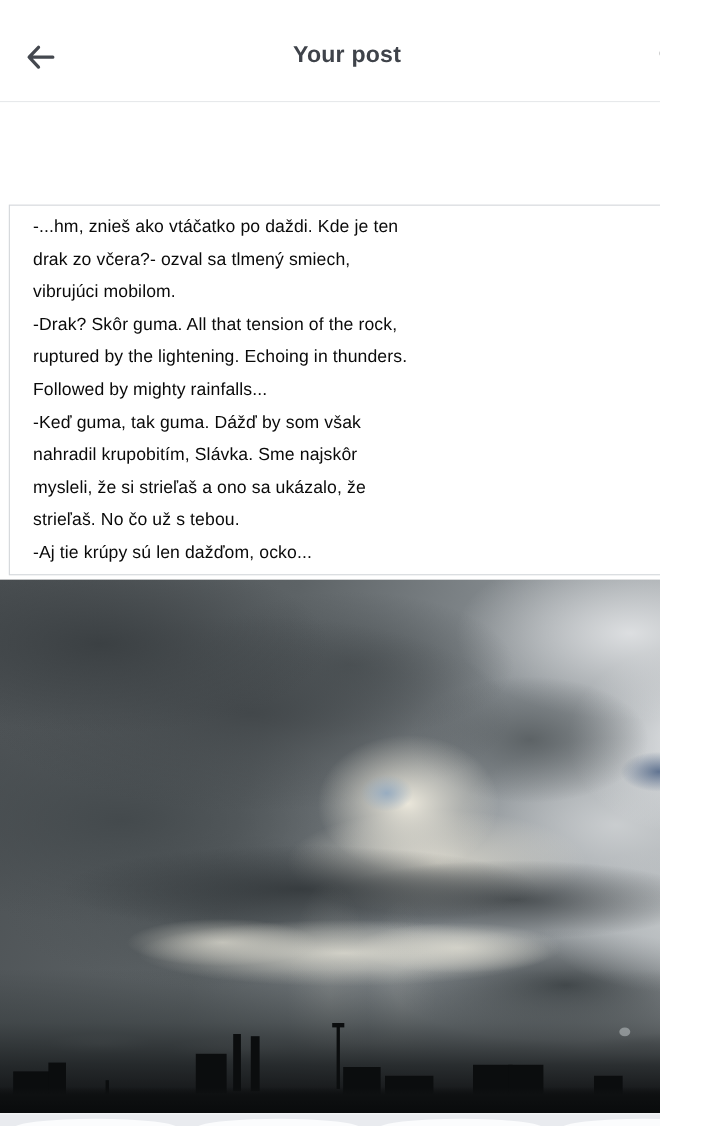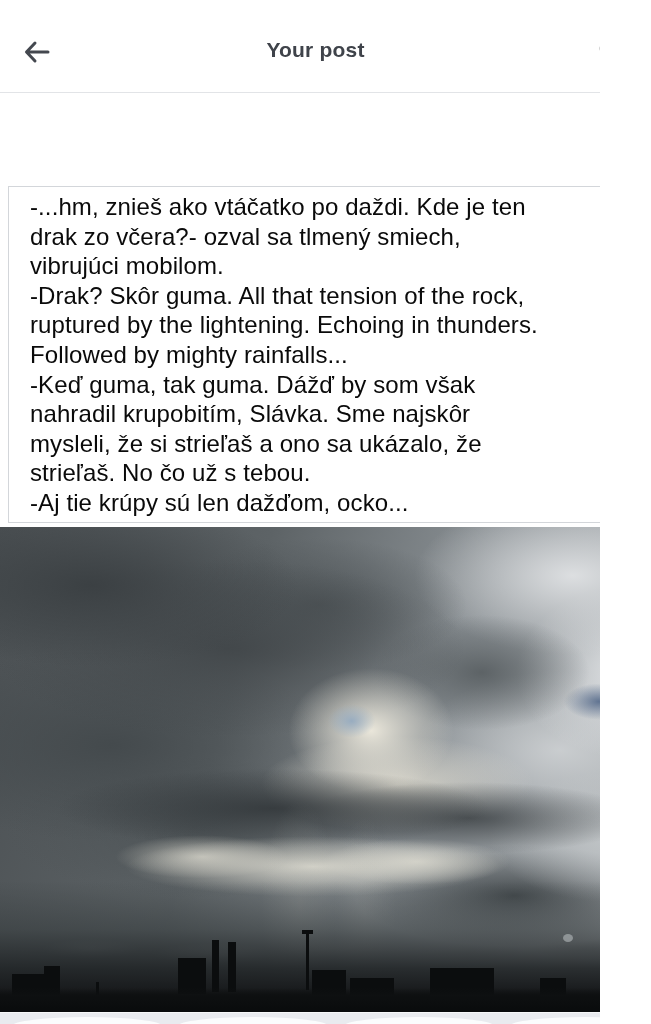--- a/index.html
+++ b/index.html
@@ -28,21 +28,21 @@
       radial-gradient(circle 4px at 15% 55%, #494f52 98%, transparent),
       radial-gradient(circle at 45% 40%, #33373a 0%, #212427 60%, #121415 100%);
     border:1px solid rgba(0,0,0,.08); cursor:pointer; }
   .author { position:absolute; left:97px; top:122px; font-size:20px; font-weight:700; color:#050505; cursor:pointer; }
   .meta { position:absolute; left:97px; top:154px; display:flex; align-items:center; gap:6px; font-size:16px; color:#65676b; }
   .menu-dots { position:absolute; left:610px; top:138px; display:flex; gap:5px; cursor:pointer; background:none; border:none; }
   .menu-dots i { width:7px; height:7px; border-radius:50%; background:#83878c; display:block; }
 
   
   .text-block { position:absolute; left:8px; top:186px; width:620px; height:337px; background:#fff; border:1px solid #d3d6da; overflow:hidden; }
-  .text-body { position:absolute; left:21px; top:5px; right:12px; font-size:24px; line-height:29.6px; color:#0a0a0a; white-space:pre-line; letter-spacing:.1px; }
+  .text-body { position:absolute; left:21px; top:5px; right:12px; font-size:16px; line-height:29.6px; color:#0a0a0a; white-space:pre-line; letter-spacing:.1px; }
 
   
   .photo { position:absolute; left:0; top:527px; width:651px; height:485px; overflow:hidden; cursor:pointer;
     background:
       linear-gradient(to top, #131517 0%, #17191b 4%, rgba(33,37,39,.93) 9%, rgba(54,60,62,.6) 17%, rgba(0,0,0,0) 27%),
       radial-gradient(ellipse 70px 14px at 14% 87%, rgba(135,141,143,.40), transparent 70%),
       radial-gradient(ellipse 90px 15px at 33% 88%, rgba(146,151,153,.45), transparent 70%),
       radial-gradient(ellipse 95px 16px at 53% 87%, rgba(150,154,155,.45), transparent 70%),
       radial-gradient(ellipse 85px 14px at 72% 88%, rgba(140,145,147,.40), transparent 70%),
       radial-gradient(ellipse 75px 14px at 90% 87%, rgba(132,137,139,.38), transparent 70%),

